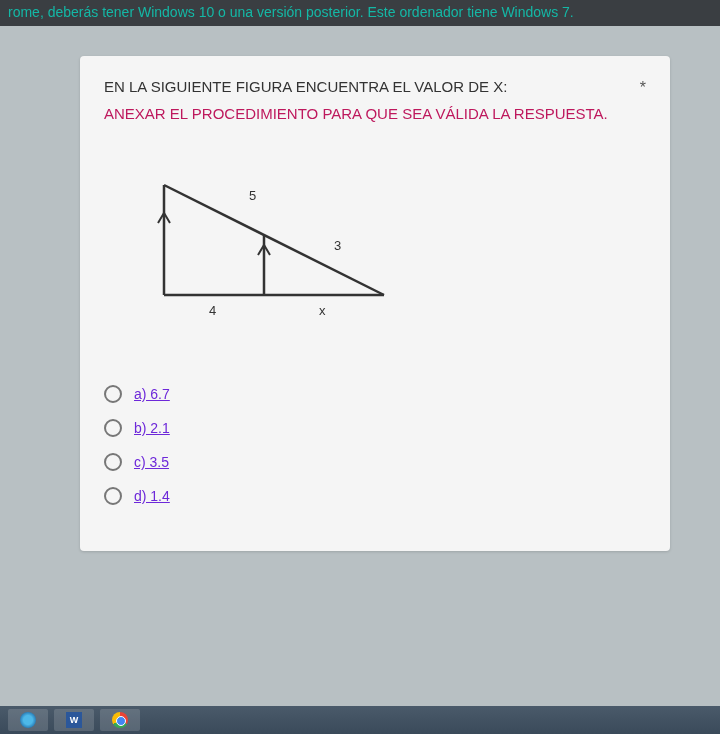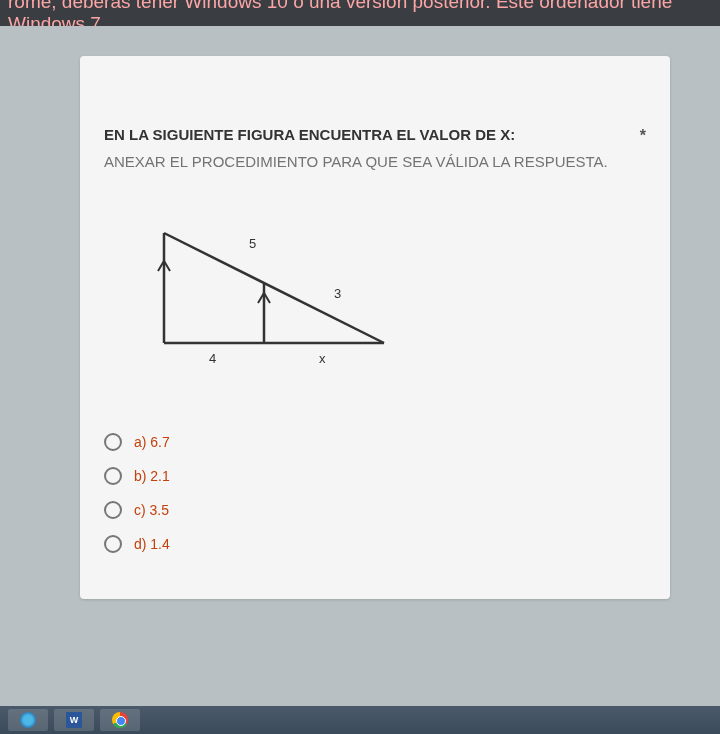--- a/index.html
+++ b/index.html
@@ -6,59 +6,57 @@
     body {
       font-family: Arial, sans-serif;
       background: #8a9294;
       width: 720px;
       height: 734px;
       overflow: hidden;
       position: relative;
     }
     .top-banner {
       background: #3a3e42;
-      color: #fca5a5;
-      font-size: 19px;
+      color: #14b8a6;
+      font-size: 14px;
       padding: 4px 8px;
       height: 26px;
       display: flex;
-      align-items: center;
     }
     .content-area {
       background: #b8c0c3;
       margin: 0;
       height: 680px;
       padding: 30px 0 0 80px;
       position: relative;
     }
     .question-card {
       background: #f5f5f5;
       width: 590px;
       padding: 20px 24px 30px 24px;
       box-shadow: 0 1px 3px rgba(0,0,0,0.15);
       border-radius: 4px;
     }
     .question-title {
       color: #333;
       font-size: 15px;
-      font-weight: 700;
+      font-weight: 400;
       line-height: 1.5;
       margin-bottom: 4px;
       position: relative;
-      margin-top: 48px;
     }
     .required-star {
       position: absolute;
       right: 0;
       top: 0;
       color: #555;
       font-size: 16px;
     }
     .question-sub {
-      color: #737373;
+      color: #be185d;
       font-size: 15px;
       font-weight: 500;
       line-height: 1.5;
       margin-bottom: 40px;
     }
     .figure-area {
       margin: 20px 0 60px 30px;
     }
     .figure-area svg {
       display: block;
@@ -74,22 +72,23 @@
     }
     .radio-circle {
       width: 18px;
       height: 18px;
       border: 2px solid #777;
       border-radius: 50%;
       margin-right: 12px;
       flex-shrink: 0;
     }
     .option-label {
-      color: #c2410c;
+      color: #6d28d9;
       font-size: 14px;
+      text-decoration: underline;
     }
     .taskbar {
       position: absolute;
       bottom: 0;
       left: 0;
       right: 0;
       height: 28px;
       background: linear-gradient(to bottom, #4a5a6a, #3a4a5a);
       display: flex;
       align-items: center;

